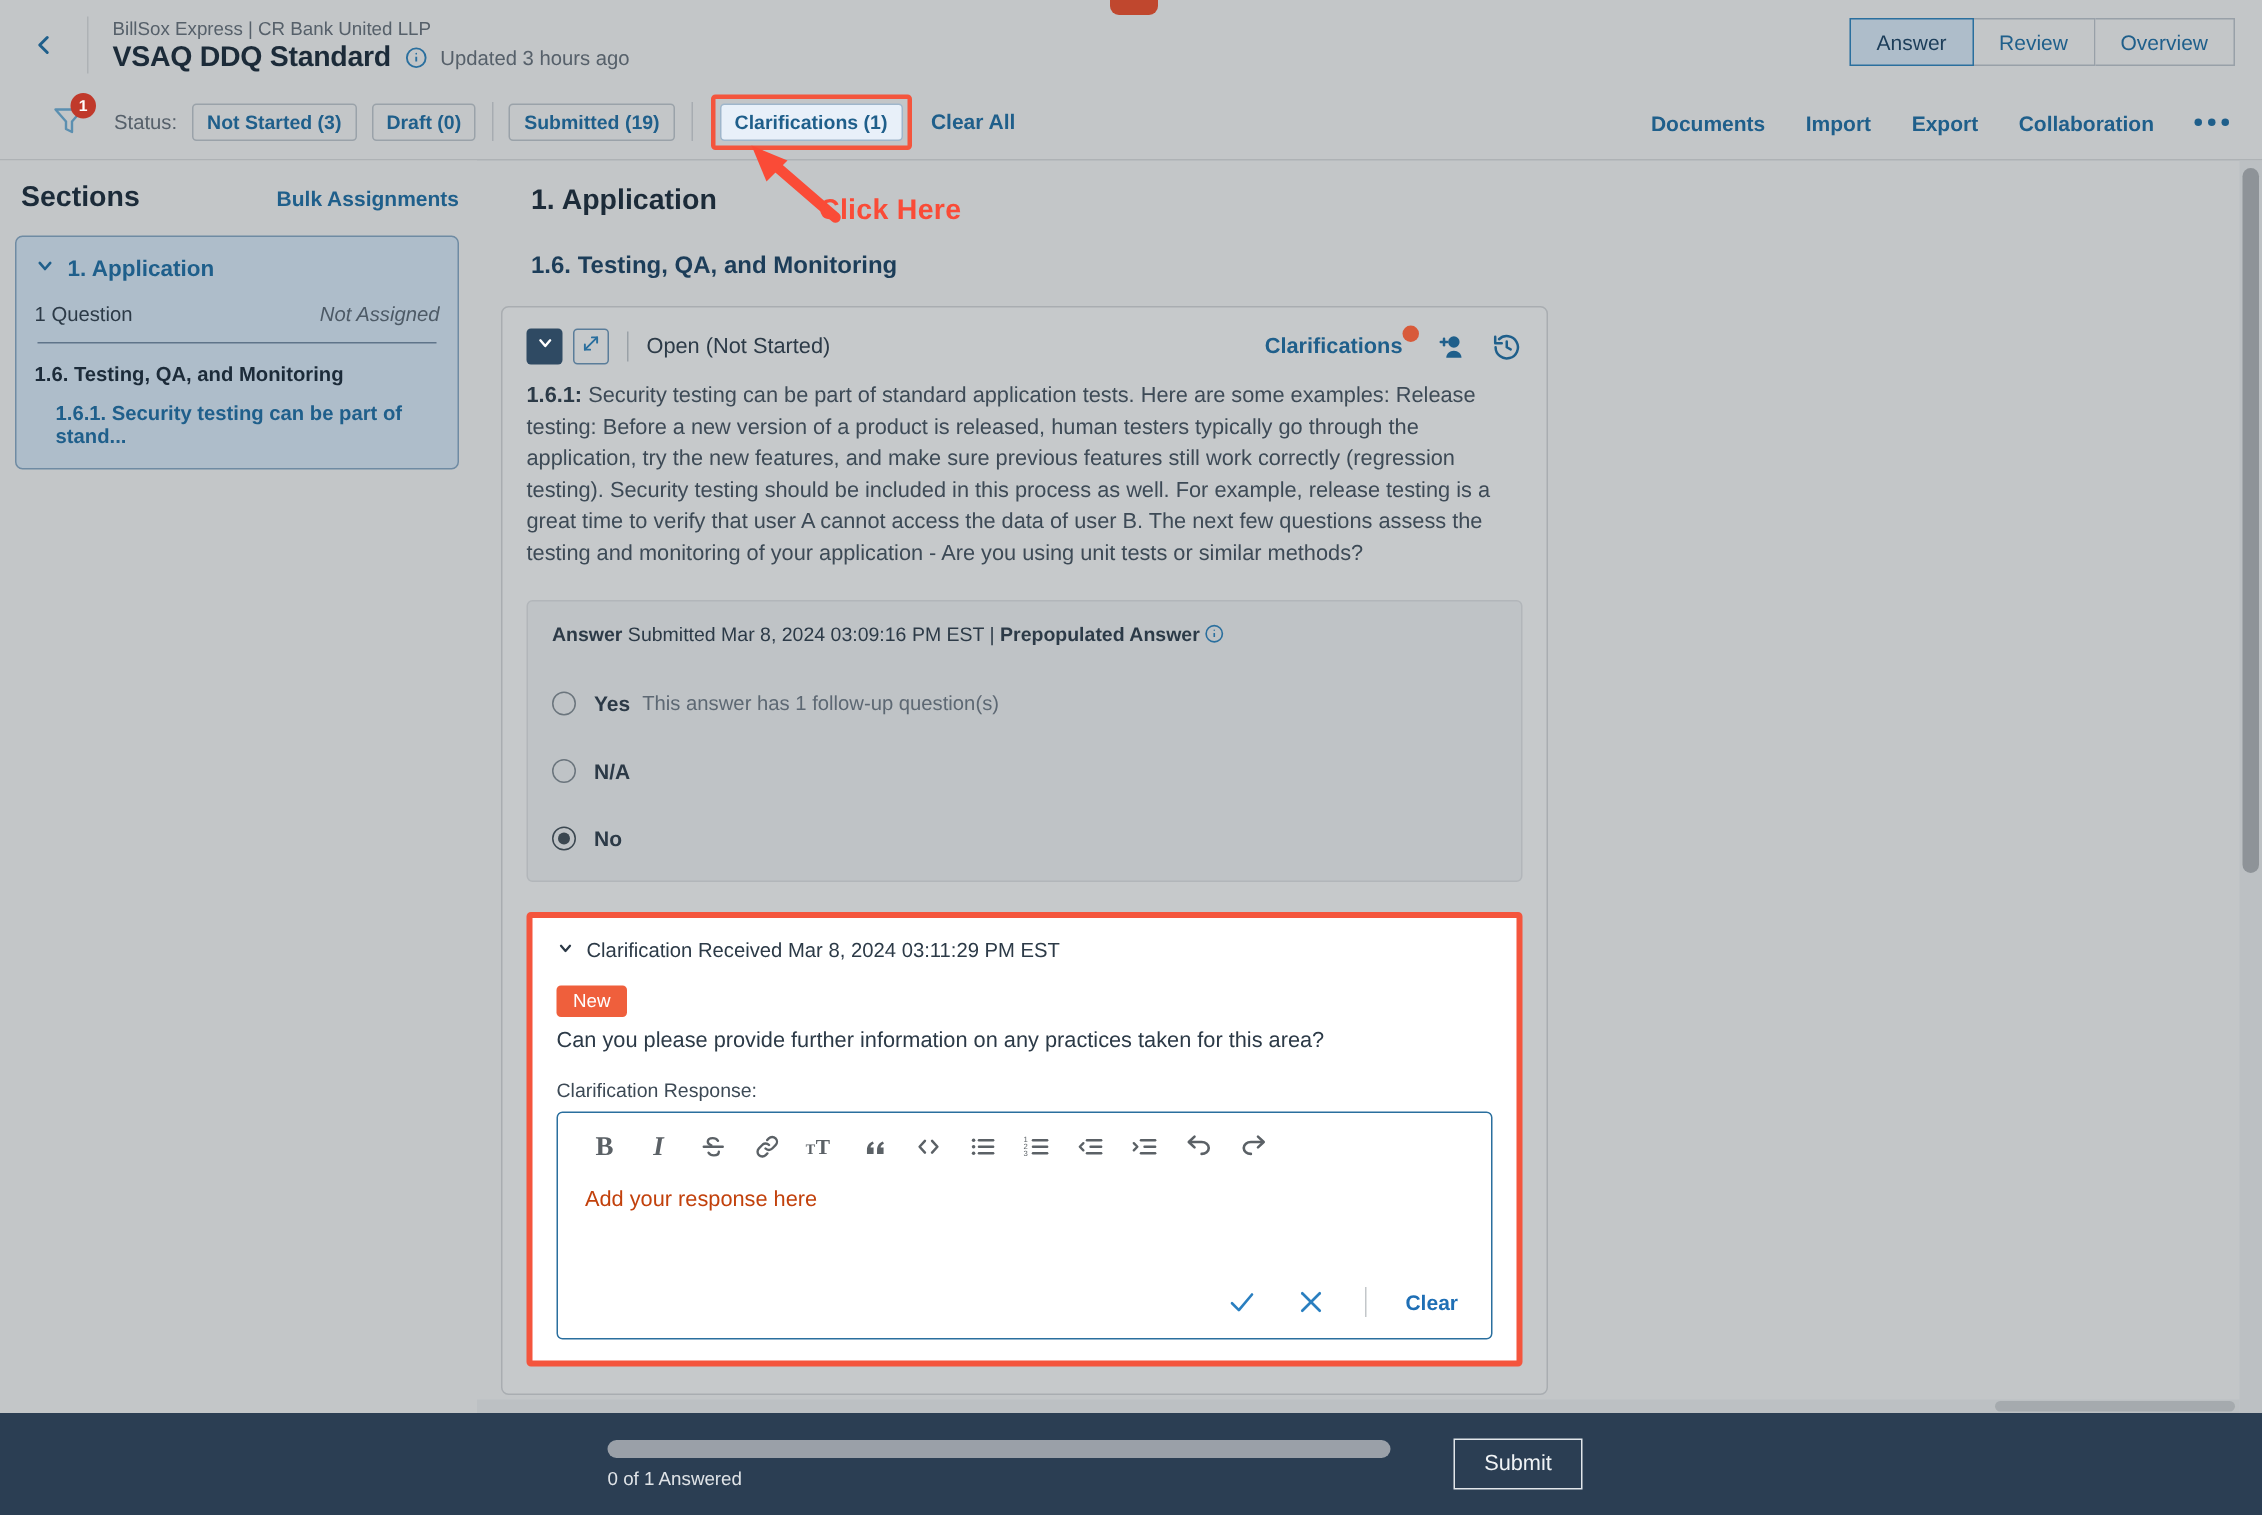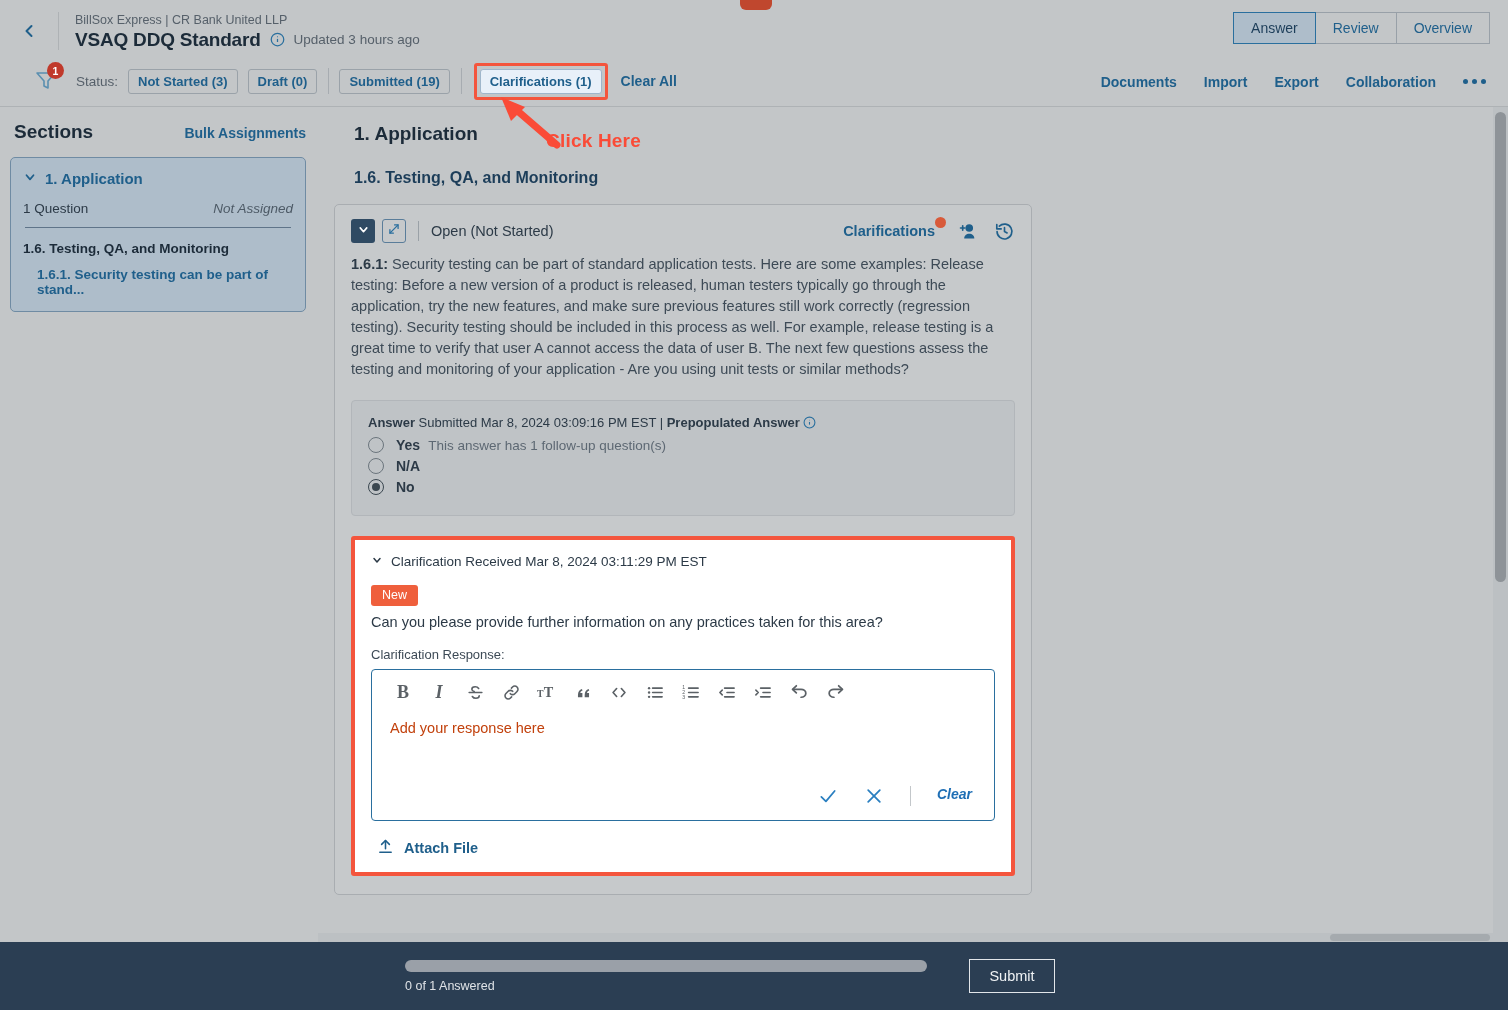--- a/index.html
+++ b/index.html
@@ -8,21 +8,21 @@
     font-family: "Liberation Sans", sans-serif;
     background: #c3c6c8;
     overflow: hidden;
   }
   body { position: relative; }
 
   
   .topbar {
     position: absolute; left: 0; top: 0; width: 1508px; height: 64px;
     background: #c3c6c8;
-    border-bottom: 2px solid #0369a1;
+    border-bottom: 4px solid #0369a1;
     display: flex; align-items: center;
   }
   .back-btn {
     width: 58px; height: 56px; display: flex; align-items: center; justify-content: center;
     color: #1f5f8b; cursor: pointer;
   }
   .back-btn svg { display:block; }
   .vsep { width: 1px; height: 38px; background: #aeb2b5; }
   .title-block { padding-left: 16px; display: flex; flex-direction: column; justify-content: center; }
   .crumb { font-size: 12.5px; color: #56606a; line-height: 16px; }
@@ -123,21 +123,21 @@
   .q-text { margin-top: 11px; font-size: 14.5px; line-height: 21px; color: #3d4a56; }
   .q-text b { color: #2c3a47; }
 
   .answer-box {
     margin-top: 20px; background: #bfc3c6; border: 1px solid #b2b6ba; border-radius: 4px;
     padding: 14px 16px 20px 16px;
   }
   .ans-meta { font-size: 13px; color: #2c3a47; }
   .ans-meta b { font-weight: bold; }
   .ans-meta .info { color: #2a6f9e; vertical-align: -2px; }
-  .opt { display: flex; align-items: center; gap: 12px; margin-top: 5px; }
+  .opt { display: flex; gap: 12px; margin-top: 29px; }
   .radio { width: 16px; height: 16px; border-radius: 50%; border: 1.6px solid #6b757d; background: transparent; display:block; }
   .radio.checked { border-color: #3b4750; position: relative; }
   .radio.checked::after {
     content:''; position: absolute; left: 3px; top: 3px; width: 8px; height: 8px;
     border-radius: 50%; background: #3b4750;
   }
   .opt-label { font-size: 14px; font-weight: bold; color: #2c3a47; }
   .opt-note { font-size: 13.5px; color: #5d6873; margin-left: -4px; }
 
   
@@ -153,21 +153,21 @@
   .clar-q { margin-top: 8px; font-size: 14.5px; color: #2c3a47; }
   .clar-resp-label { margin-top: 17px; font-size: 13px; color: #3d4a56; }
 
   .editor { margin-top: 7px; border: 1px solid #2a6f9e; border-radius: 4px; background: #fff; }
   .etoolbar { display: flex; align-items: center; gap: 10px; padding: 10px 14px 8px 18px; color: #5b6166; }
   .etool { cursor: pointer; display: flex; align-items: center; justify-content: center; width: 26px; height: 24px; }
   .etool.bold { font-weight: bold; font-size: 18px; font-family: "Liberation Serif", serif; }
   .etool.italic { font-style: italic; font-weight: bold; font-size: 18px; font-family: "Liberation Serif", serif; }
   .eplaceholder { padding: 8px 18px 0 18px; font-size: 14.5px; color: #c2410c; }
   .ebody { height: 74px; }
-  .efooter { display: flex; justify-content: flex-end; gap: 26px; padding: 0 22px 14px 0; font-style: italic; }
+  .efooter { display: flex; align-items: center; justify-content: flex-end; gap: 26px; padding: 0 22px 14px 0; }
   .efooter .sep { width: 1px; height: 20px; background: #c3c7ca; }
   .efooter .clear { font-size: 14px; font-weight: bold; color: #1f6fb5; cursor: pointer; }
   .efooter .ic { color: #2a7fc0; cursor: pointer; display: flex; }
 
   .attach { display: flex; align-items: center; gap: 10px; margin-top: 17px; margin-left: 6px; cursor: pointer; }
   .attach span { font-size: 14.5px; font-weight: bold; color: #1f5f8b; }
 
   
   .bottombar {
     position: absolute; left: 0; bottom: 0; width: 1508px; height: 68px;
@@ -479,30 +479,20 @@
             <svg width="20" height="20" viewBox="0 0 24 24" fill="none" stroke="#2a7fc0" stroke-width="2.1" stroke-linecap="round">
                 <line x1="5" y1="5" x2="19" y2="19"></line>
                 <line x1="19" y1="5" x2="5" y2="19"></line>
               </svg>
           </div>
           <div class="sep"></div>
           <div class="clear">Clear</div>
         </div>
       </div>
 
-      <div class="attach">
-        <span>
-          <svg width="17" height="17" viewBox="0 0 24 24" fill="none" stroke="#1f5f8b" stroke-width="2.2" stroke-linecap="round" stroke-linejoin="round">
-              <line x1="12" y1="3.5" x2="12" y2="15"></line>
-              <polyline points="6.5 9 12 3.5 17.5 9"></polyline>
-              <line x1="4" y1="20" x2="20" y2="20"></line>
-            </svg>
-        </span>
-        <span>Attach File</span>
-      </div>
     </div>
   </div>
 </div>
 
 <div class="vscroll-track"></div>
 <div class="vscroll"></div>
 <div class="hscroll-track"></div>
 <div class="hscroll"></div>
 
 <div class="bottombar">

